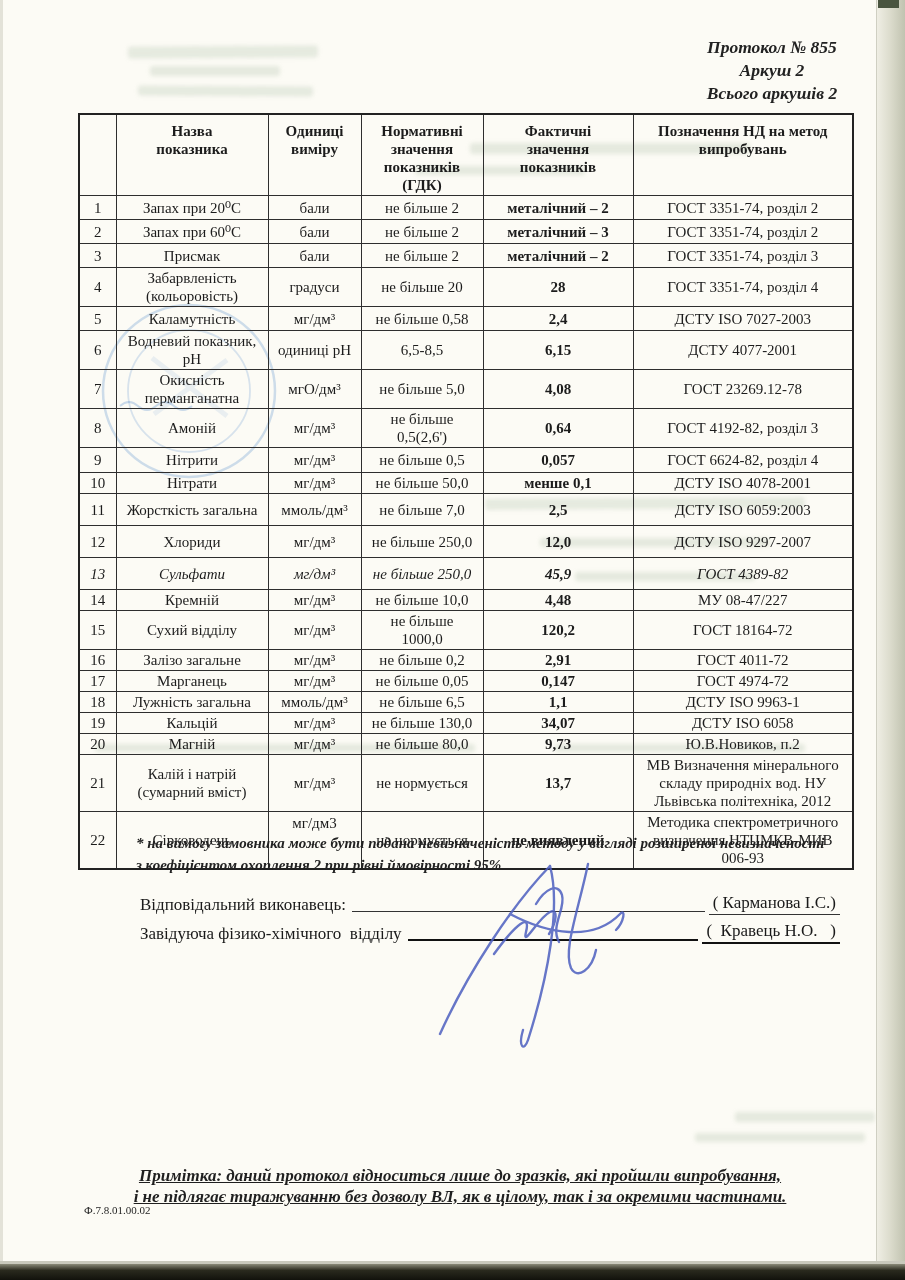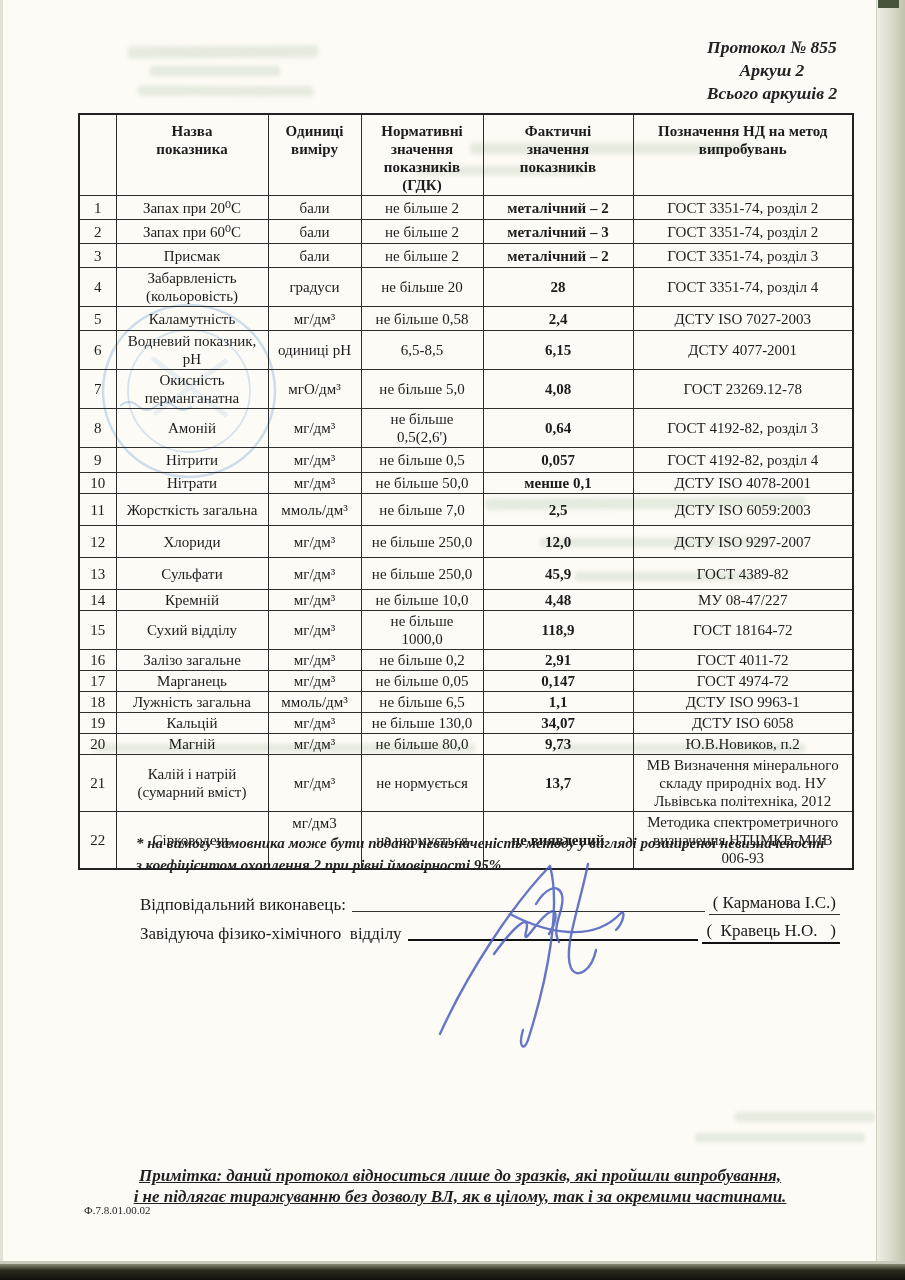--- a/index.html
+++ b/index.html
@@ -190,21 +190,21 @@
 0,5(2,6')</td>
       <td class="c-fact">0,64</td>
       <td class="c-method">ГОСТ 4192-82, розділ 3</td>
     </tr>
         <tr style="height: 25px;">
       <td class="c-num">9</td>
       <td class="c-name">Нітрити</td>
       <td class="c-unit">мг/дм³</td>
       <td class="c-norm">не більше 0,5</td>
       <td class="c-fact">0,057</td>
-      <td class="c-method">ГОСТ 4192-82, розділ 4</td>
+      <td class="c-method">ГОСТ 6624-82, розділ 4</td>
     </tr>
         <tr style="height: 14px;">
       <td class="c-num">10</td>
       <td class="c-name">Нітрати</td>
       <td class="c-unit">мг/дм³</td>
       <td class="c-norm">не більше 50,0</td>
       <td class="c-fact">менше 0,1</td>
       <td class="c-method">ДСТУ ISO 4078-2001</td>
     </tr>
         <tr style="height: 32px;">
@@ -216,21 +216,21 @@
       <td class="c-method">ДСТУ ISO 6059:2003</td>
     </tr>
         <tr style="height: 32px;">
       <td class="c-num">12</td>
       <td class="c-name">Хлориди</td>
       <td class="c-unit">мг/дм³</td>
       <td class="c-norm">не більше 250,0</td>
       <td class="c-fact">12,0</td>
       <td class="c-method">ДСТУ ISO 9297-2007</td>
     </tr>
-        <tr style="height: 32px;">
+        <tr style="height: 32px; font-style: italic;">
       <td class="c-num">13</td>
       <td class="c-name">Сульфати</td>
       <td class="c-unit">мг/дм³</td>
       <td class="c-norm">не більше 250,0</td>
       <td class="c-fact">45,9</td>
       <td class="c-method">ГОСТ 4389-82</td>
     </tr>
         <tr style="height: 21px; margin-top: 16px;">
       <td class="c-num">14</td>
       <td class="c-name">Кремній</td>
@@ -238,21 +238,21 @@
       <td class="c-norm">не більше 10,0</td>
       <td class="c-fact">4,48</td>
       <td class="c-method">МУ 08-47/227</td>
     </tr>
         <tr style="height: 34px;">
       <td class="c-num">15</td>
       <td class="c-name">Сухий відділу</td>
       <td class="c-unit">мг/дм³</td>
       <td class="c-norm">не більше
 1000,0</td>
-      <td class="c-fact">118,9</td>
+      <td class="c-fact">120,2</td>
       <td class="c-method">ГОСТ 18164-72</td>
     </tr>
         <tr style="height: 20px;">
       <td class="c-num">16</td>
       <td class="c-name">Залізо загальне</td>
       <td class="c-unit">мг/дм³</td>
       <td class="c-norm">не більше 0,2</td>
       <td class="c-fact">2,91</td>
       <td class="c-method">ГОСТ 4011-72</td>
     </tr>

